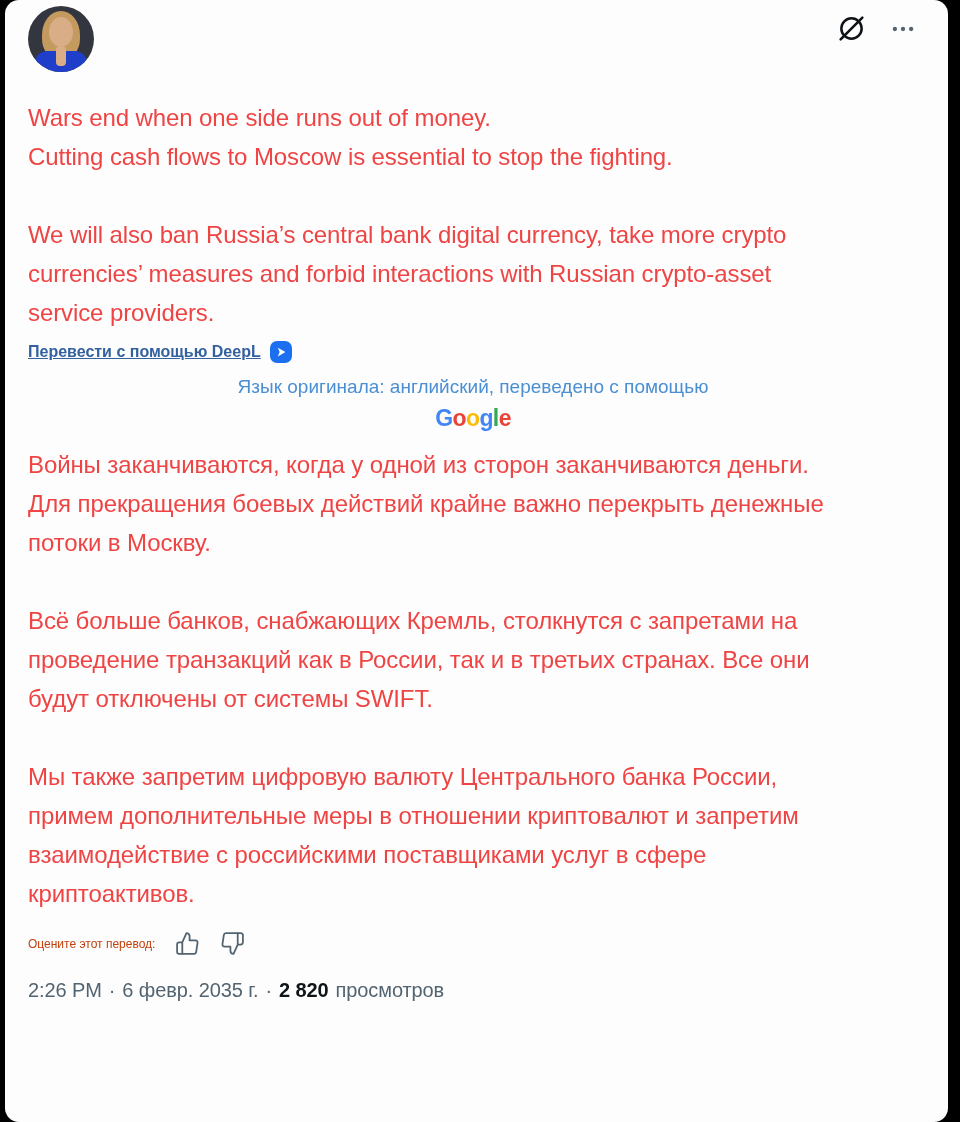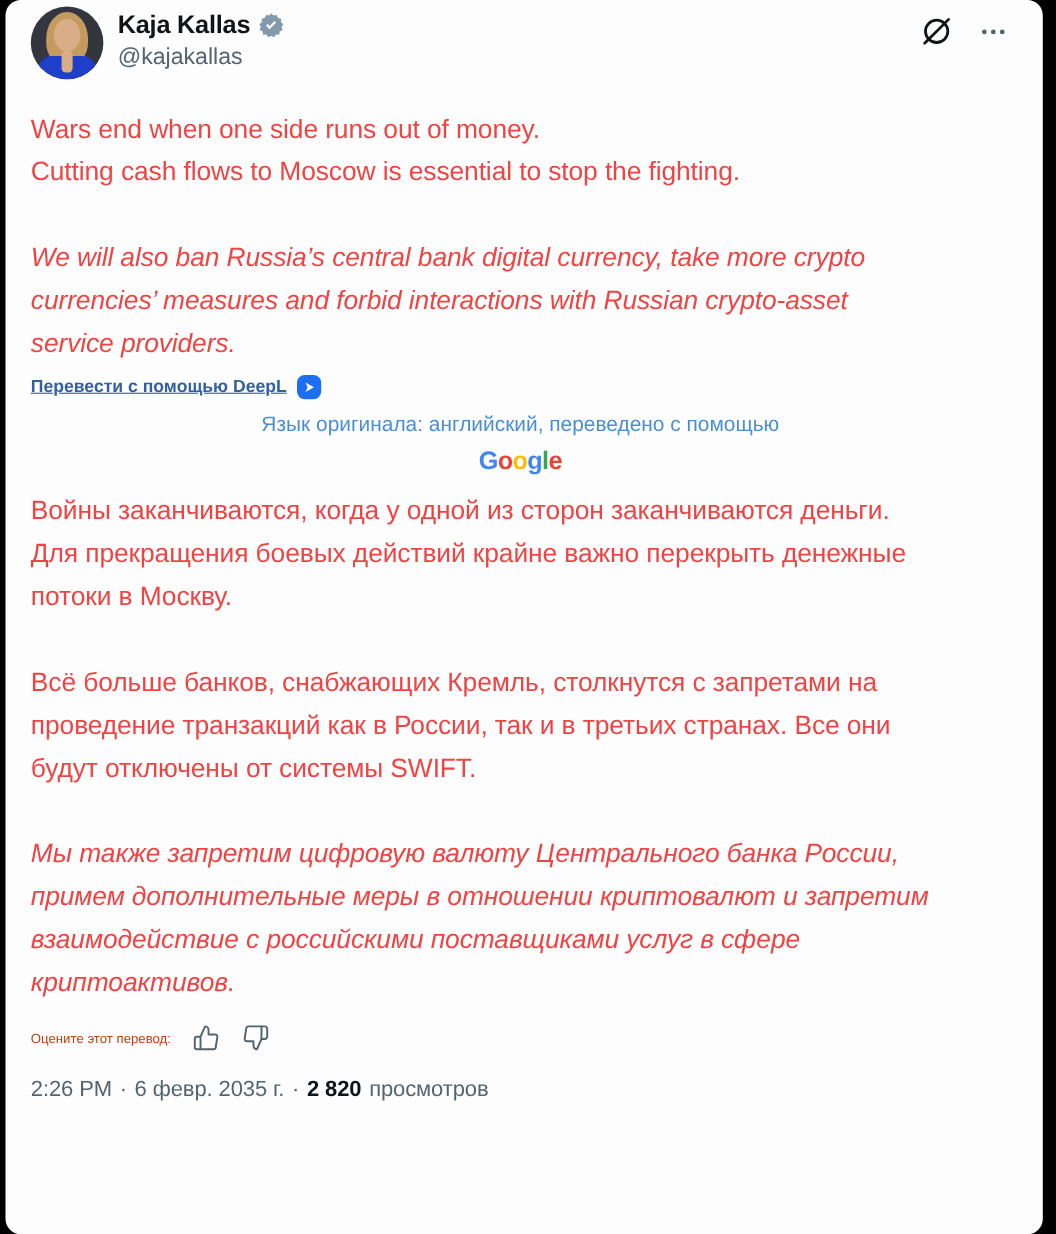--- a/index.html
+++ b/index.html
@@ -27,21 +27,21 @@
   .badge svg{width:23px;height:23px;}
   .handle{display:block;font-size:21px;color:#536471;margin-top:4px;}
   .header-actions{margin-left:auto;display:flex;align-items:center;gap:24px;padding:8px 2px 0 0;}
   .grok svg{width:29px;height:29px;display:block;}
   .more svg{width:26px;height:26px;display:block;}
 
   
   .tweet-text{margin-top:26px;}
   .tweet-text p{margin:0 0 39px;font-size:24px;line-height:39px;color:#ef4444;
                 white-space:pre-line;letter-spacing:-0.1px;}
-  .tweet-text p:last-child{margin-bottom:0;font-style:italic;}
+  .tweet-text p:last-child{margin-bottom:0;}
 
   
   .translate-row{margin-top:9px;display:flex;align-items:center;gap:9px;font-weight:bold;}
   .translate-link{font-size:16px;color:#33619f;text-decoration:underline;cursor:pointer;}
   .deepl-icon{width:22px;height:22px;background:#1d6ff2;border-radius:7px;display:inline-flex;
               align-items:center;justify-content:center;}
   .deepl-icon svg{width:14px;height:14px;}
 
   
   .info-row{margin-top:13px;display:flex;align-items:center;gap:9px;flex-direction:column;}
@@ -66,32 +66,20 @@
 
 <div class="page">
   <article class="card">
 
     <header class="header">
       <div class="avatar">
         <div class="av-hair"></div>
         <div class="av-face"></div>
         <div class="av-body"></div>
         <div class="av-hands"></div>
-      </div>
-      <div class="name-block">
-        <div class="name-row">
-          <span class="display-name">Kaja Kallas</span>
-          <span class="badge">
-            <svg viewBox="0 0 24 24">
-              <path fill="#829aab" d="M12 1.2l2.3 2.1 3-.6 1.2 2.8 3 .9-.3 3.1 2.3 2-1.6 2.6 1 2.9-2.8 1.3-.4 3.1-3.1-.1-1.9 2.5-2.7-1.4-2.7 1.4-1.9-2.5-3.1.1-.4-3.1-2.8-1.3 1-2.9L.9 11.5l2.3-2-.3-3.1 3-.9 1.2-2.8 3 .6z"></path>
-              <path fill="#fff" d="M10.5 16.2l-3.3-3.3 1.5-1.5 1.8 1.8 4.8-4.8 1.5 1.5z"></path>
-            </svg>
-          </span>
-        </div>
-        <span class="handle">@kajakallas</span>
       </div>
       <div class="header-actions">
         <span class="grok">
           <svg viewBox="0 0 24 24" fill="none" stroke="#0f1419" stroke-width="2.1" stroke-linecap="round">
             <circle cx="12" cy="12" r="8.4"></circle>
             <line x1="3" y1="21" x2="21" y2="3"></line>
           </svg>
         </span>
         <span class="more">
           <svg viewBox="0 0 24 24" fill="#536471">

